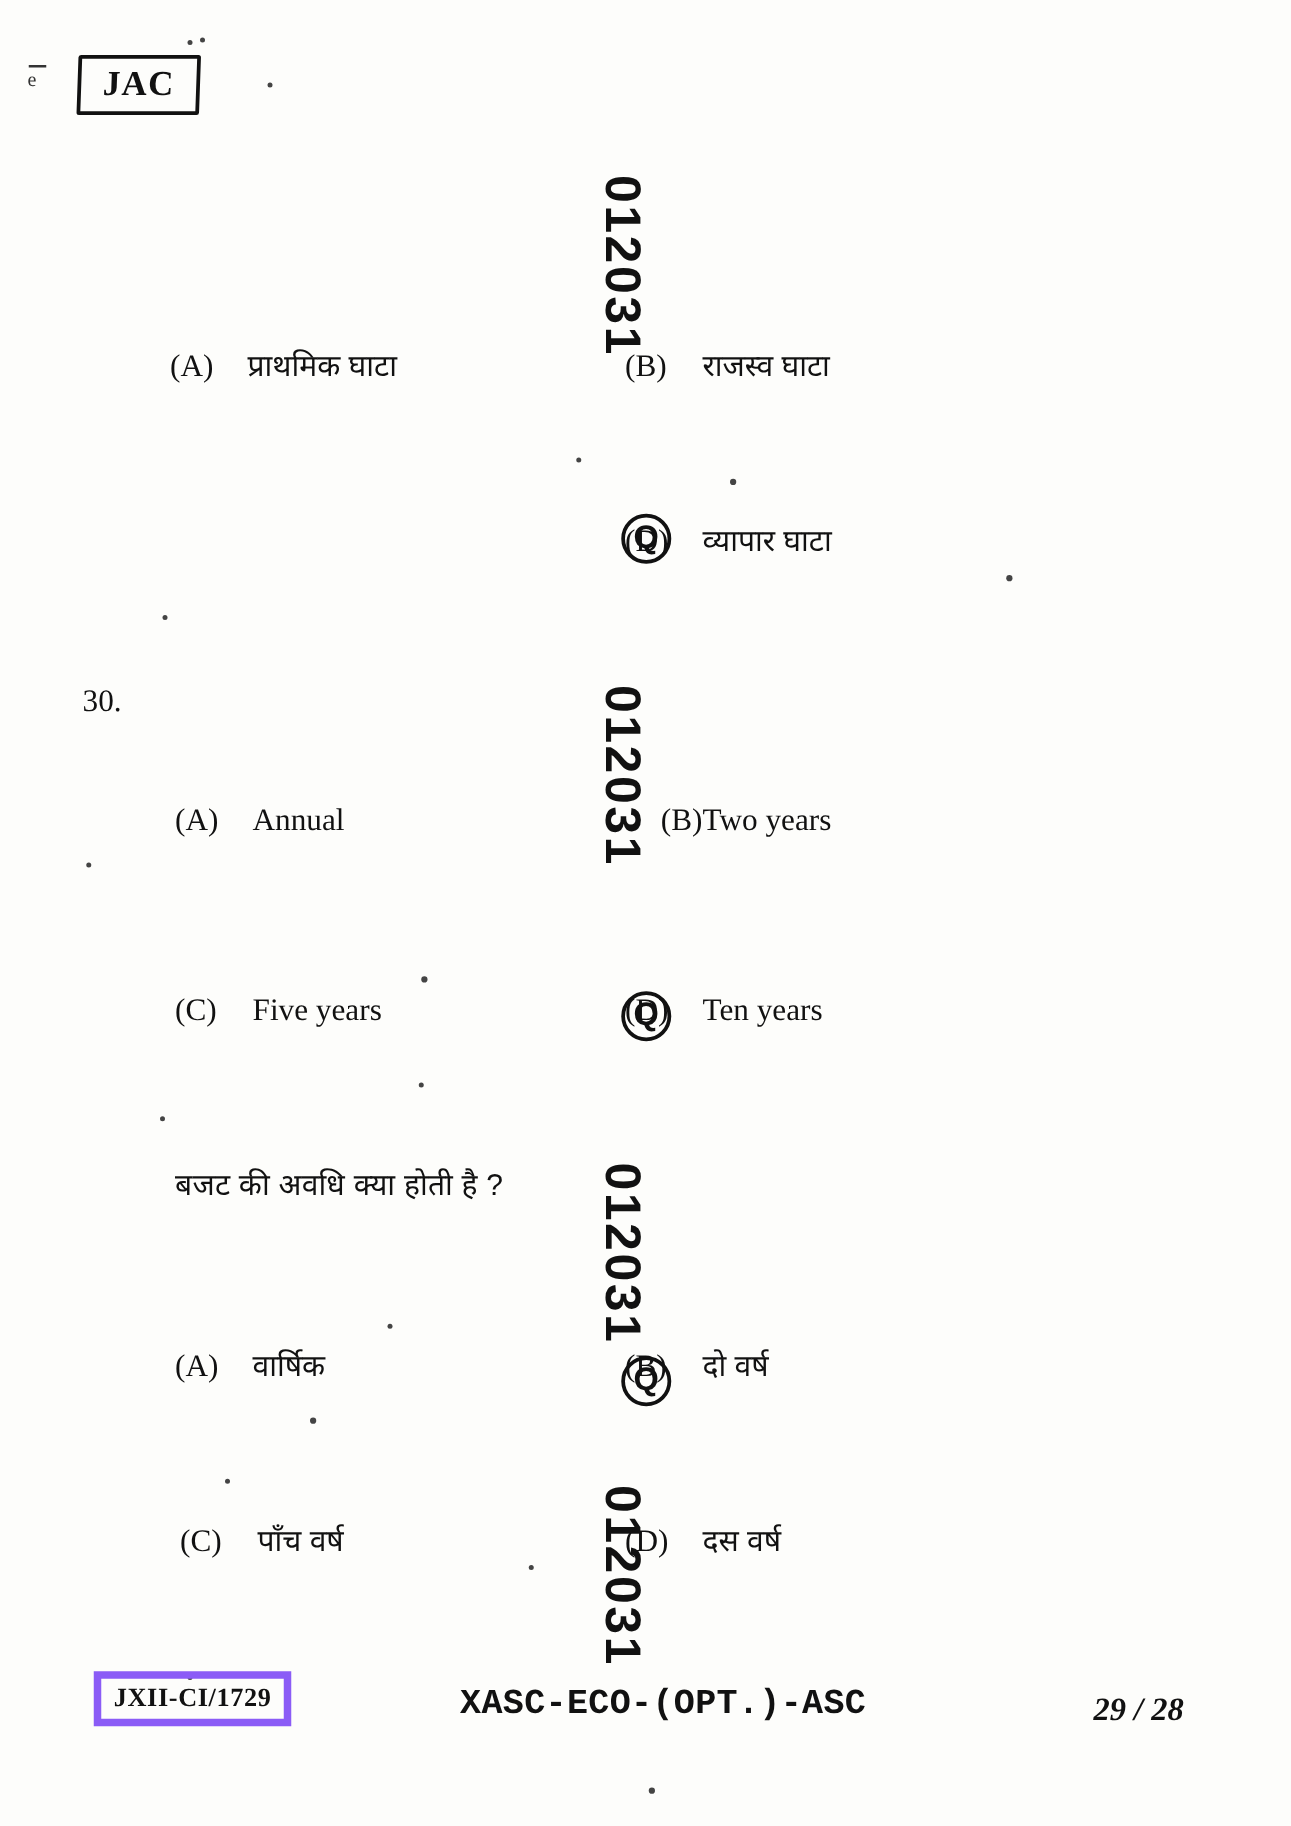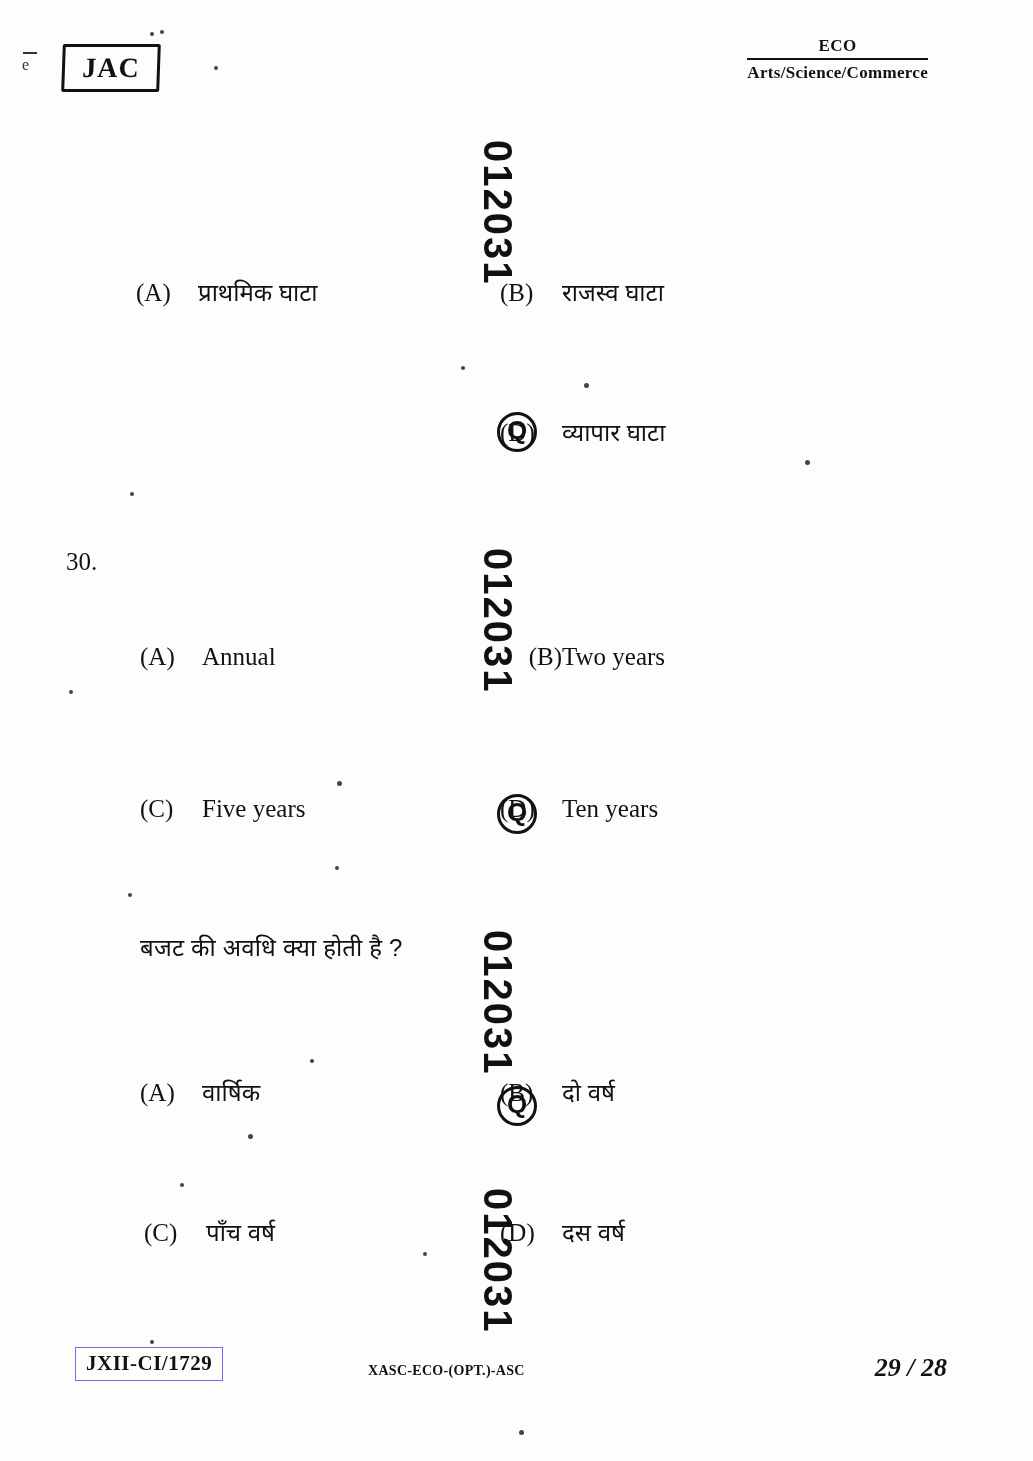--- a/index.html
+++ b/index.html
@@ -133,34 +133,34 @@
     line-height: 30px;
     text-align: center;
     font-size: 26px;
   }
 
   
   .footer-code {
     position: absolute;
     left: 75px;
     bottom: 80px;
-    border: 1px solid #8b5cf6;
+    border: 6px solid #8b5cf6;
     padding: 3px 10px 4px;
     font-weight: bold;
     font-size: 21px;
     font-family: "Liberation Serif", serif;
     letter-spacing: 0.5px;
   }
   .footer-center {
     position: absolute;
     left: 368px;
     bottom: 82px;
     font-weight: bold;
-    font-size: 14px;
-    font-family: Liberation Serif, serif;
+    font-size: 28px;
+    font-family: Liberation Mono, monospace;
     letter-spacing: 0.3px;
   }
   .footer-page {
     position: absolute;
     right: 86px;
     bottom: 78px;
     font-style: italic;
     font-weight: bold;
     font-size: 26px;
     font-family: "Liberation Serif", serif;
@@ -188,25 +188,20 @@
   <div class="speck" style="left:337px; top:781px; width:5px; height:5px;"></div>
   <div class="speck" style="left:335px; top:866px; width:4px; height:4px;"></div>
   <div class="speck" style="left:128px; top:893px; width:4px; height:4px;"></div>
   <div class="speck" style="left:310px; top:1059px; width:4px; height:4px;"></div>
   <div class="speck" style="left:248px; top:1134px; width:5px; height:5px;"></div>
   <div class="speck" style="left:180px; top:1183px; width:4px; height:4px;"></div>
   <div class="speck" style="left:423px; top:1252px; width:4px; height:4px;"></div>
   <div class="speck" style="left:150px; top:1340px; width:4px; height:4px;"></div>
   <div class="speck" style="left:519px; top:1430px; width:5px; height:5px;"></div>
 
-  <div class="subject-block">
-    <div class="eco">ECO</div>
-    <div class="rule"></div>
-    <div class="stream">Arts/Science/Commerce</div>
-  </div>
 
 
   <div class="opt" style="left:136px; top:275px;">
     <span class="tag">(A)</span><span class="hin">प्राथमिक घाटा</span>
   </div>
   <div class="opt" style="left:500px; top:275px;">
     <span class="tag">(B)</span><span class="hin">राजस्व घाटा</span>
   </div>
   <div class="opt" style="left:500px; top:415px;">
     <span class="tag">(D)</span><span class="hin">व्यापार घाटा</span>

